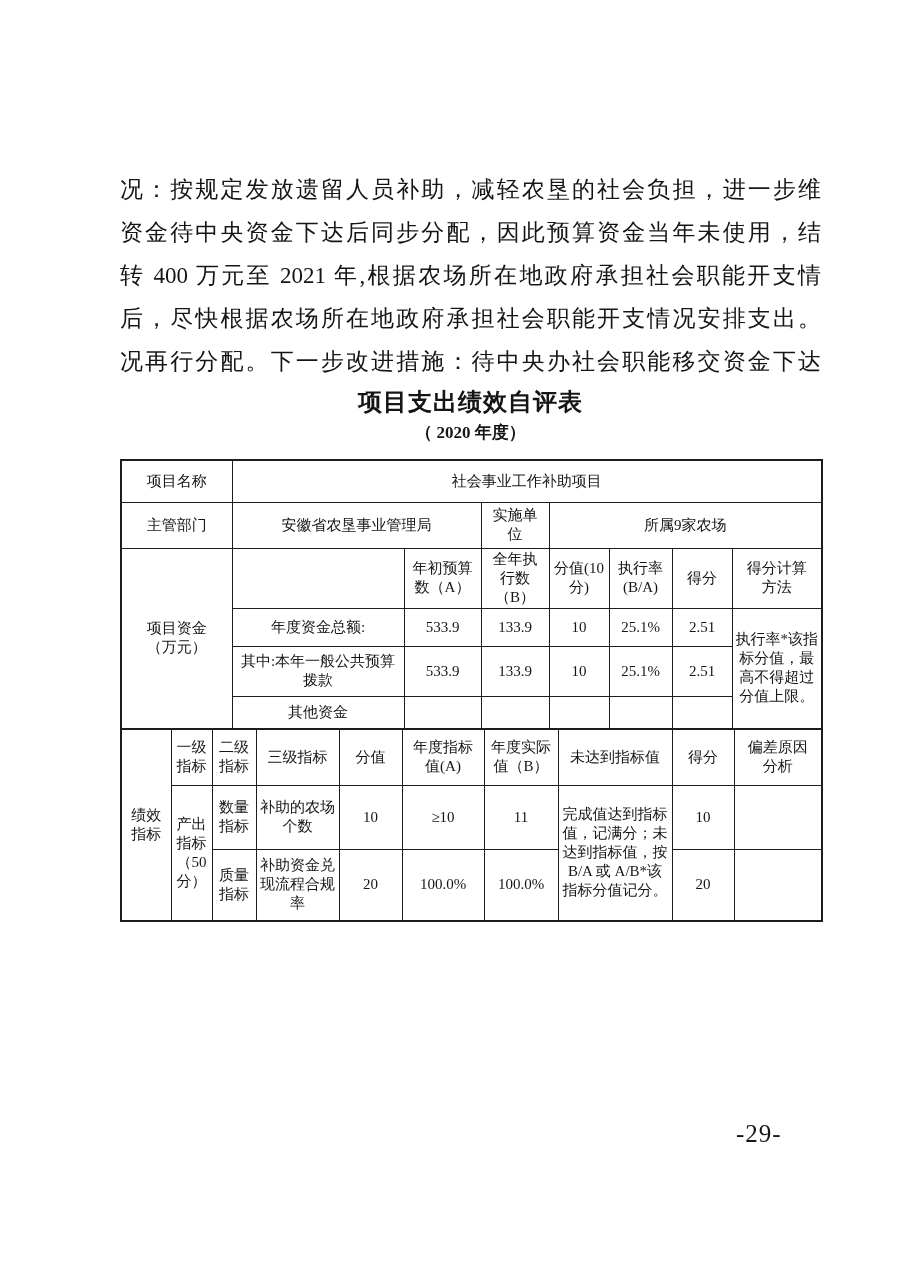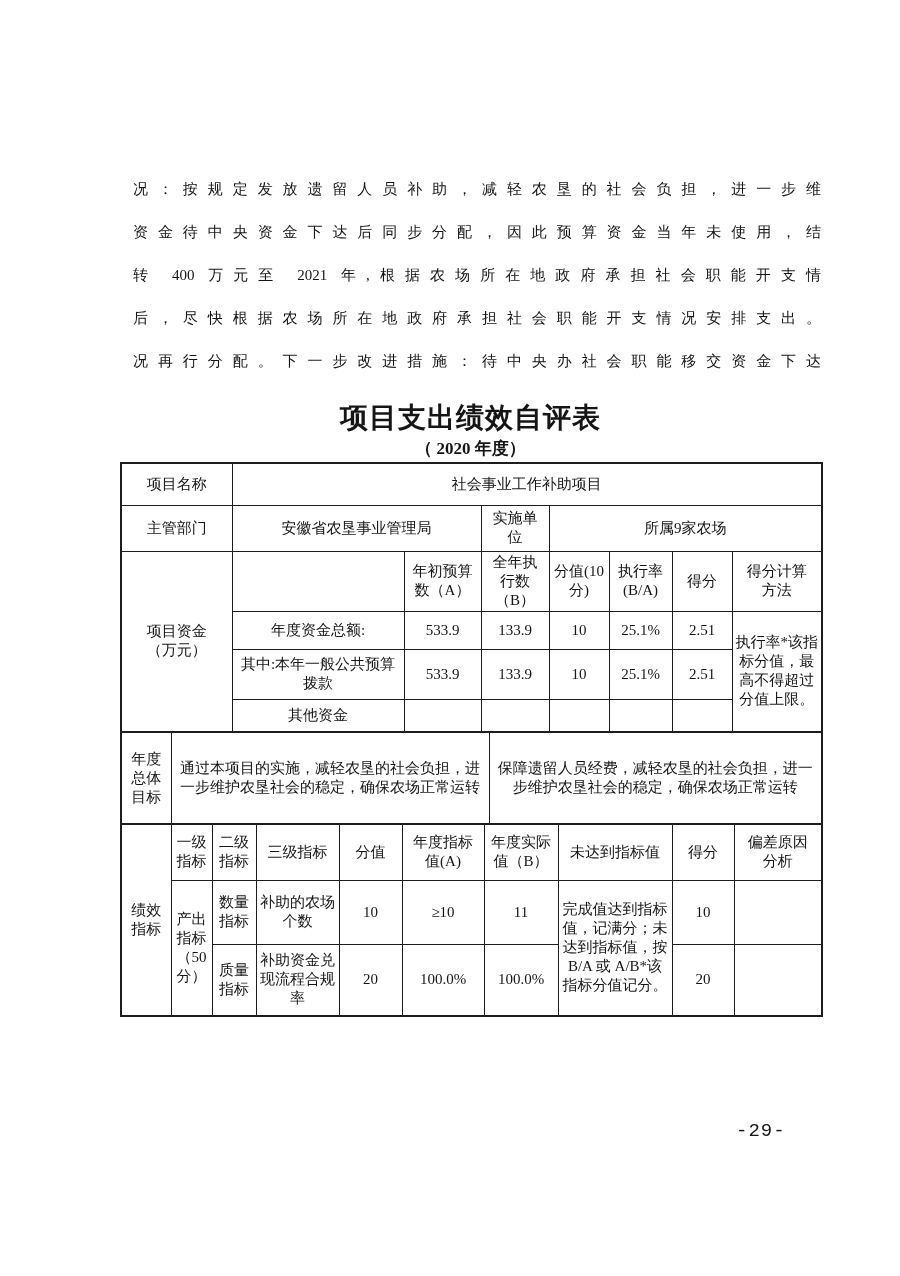--- a/index.html
+++ b/index.html
@@ -5,57 +5,56 @@
   html,body { margin:0; padding:0; background:#ffffff; }
   .page {
     position:relative; width:900px; height:1276px; margin:0 auto;
     background:#ffffff; color:#151515;
     font-family:"Liberation Serif","DejaVu Serif",serif;
     overflow:hidden;
   }
   .content { position:absolute; left:120px; top:168px; width:701px; }
 
   .para-line {
-    font-size:15px; line-height:43px;
+    font-size:23px; line-height:43px;
     text-align:justify; text-align-last:justify;
     white-space:normal;
-    margin-left:13px;
   }
 
   .tbl-title {
-    margin-top:20px; text-align:center;
+    margin-top:4px; text-align:center;
     font-family:"Liberation Sans","DejaVu Sans",sans-serif;
-    font-weight:bold; font-size:28px; line-height:30px;
+    font-weight:bold; font-size:24px; line-height:30px;
     letter-spacing:1px;
   }
   .tbl-subtitle { margin-top:4px; text-align:center; font-size:17px; line-height:24px;font-weight:bold; }
 
   table.tbl {
     border-collapse:collapse; table-layout:fixed; width:701px;
     border:2px solid #1d1d1d;
   }
-  table.tbl.first { margin-top:1px; }
+  table.tbl.first { margin-top:14px; }
   table.tbl + table.tbl { margin-top:-2px; }
   .tbl td {
     border:1px solid #1d1d1d;
     text-align:center; vertical-align:middle;
     font-size:15px; line-height:19px;
     padding:1px 3px; word-break:break-all;
     overflow:hidden;
   }
   .prewrap { white-space:pre-line; }
   .num  { font-size:16px; }
   .method  { text-align:justify; padding:2px 5px; }
   .method2 { text-align:justify; padding:2px 2px; }
   .goal { padding:2px 6px; }
 
   .page-number {
     position:absolute; left:736px; top:1120px;
-    font-size:19px; letter-spacing:1px;
-    font-family:Liberation Mono, monospace;
+    font-size:25px; letter-spacing:1px;
+    font-family:Liberation Serif, serif;
   }
 </style>
 </head>
 <body>
 
 <div class="page">
   <div class="content">
 
     <div>
       <div class="para-line">况：按规定发放遗留人员补助，减轻农垦的社会负担，进一步维</div>
@@ -129,36 +128,20 @@
         <td>其他资金</td>
         <td class="num"></td>
         <td class="num"></td>
         <td class="num"></td>
         <td class="num"></td>
         <td class="num"></td>
       </tr>
     </tbody>
       </table>
 
-    <table class="tbl">
-      <colgroup>
-        <col style="width:50px">
-          <col style="width:318px">
-          <col style="width:333px">
-      </colgroup>
-      <tbody>
-          <tr style="height:92px">
-        <td class="prewrap">年度
-总体
-目标</td>
-        <td class="goal">通过本项目的实施，减轻农垦的社会负担，进一步维护农垦社会的稳定，确保农场正常运转</td>
-        <td class="goal">保障遗留人员经费，减轻农垦的社会负担，进一步维护农垦社会的稳定，确保农场正常运转</td>
-      </tr>
-    </tbody>
-      </table>
 
     <table class="tbl">
       <colgroup>
         <col style="width:50px">
           <col style="width:41px">
           <col style="width:44px">
           <col style="width:83px">
         <col style="width:63px">
           <col style="width:82px">
           <col style="width:74px">

